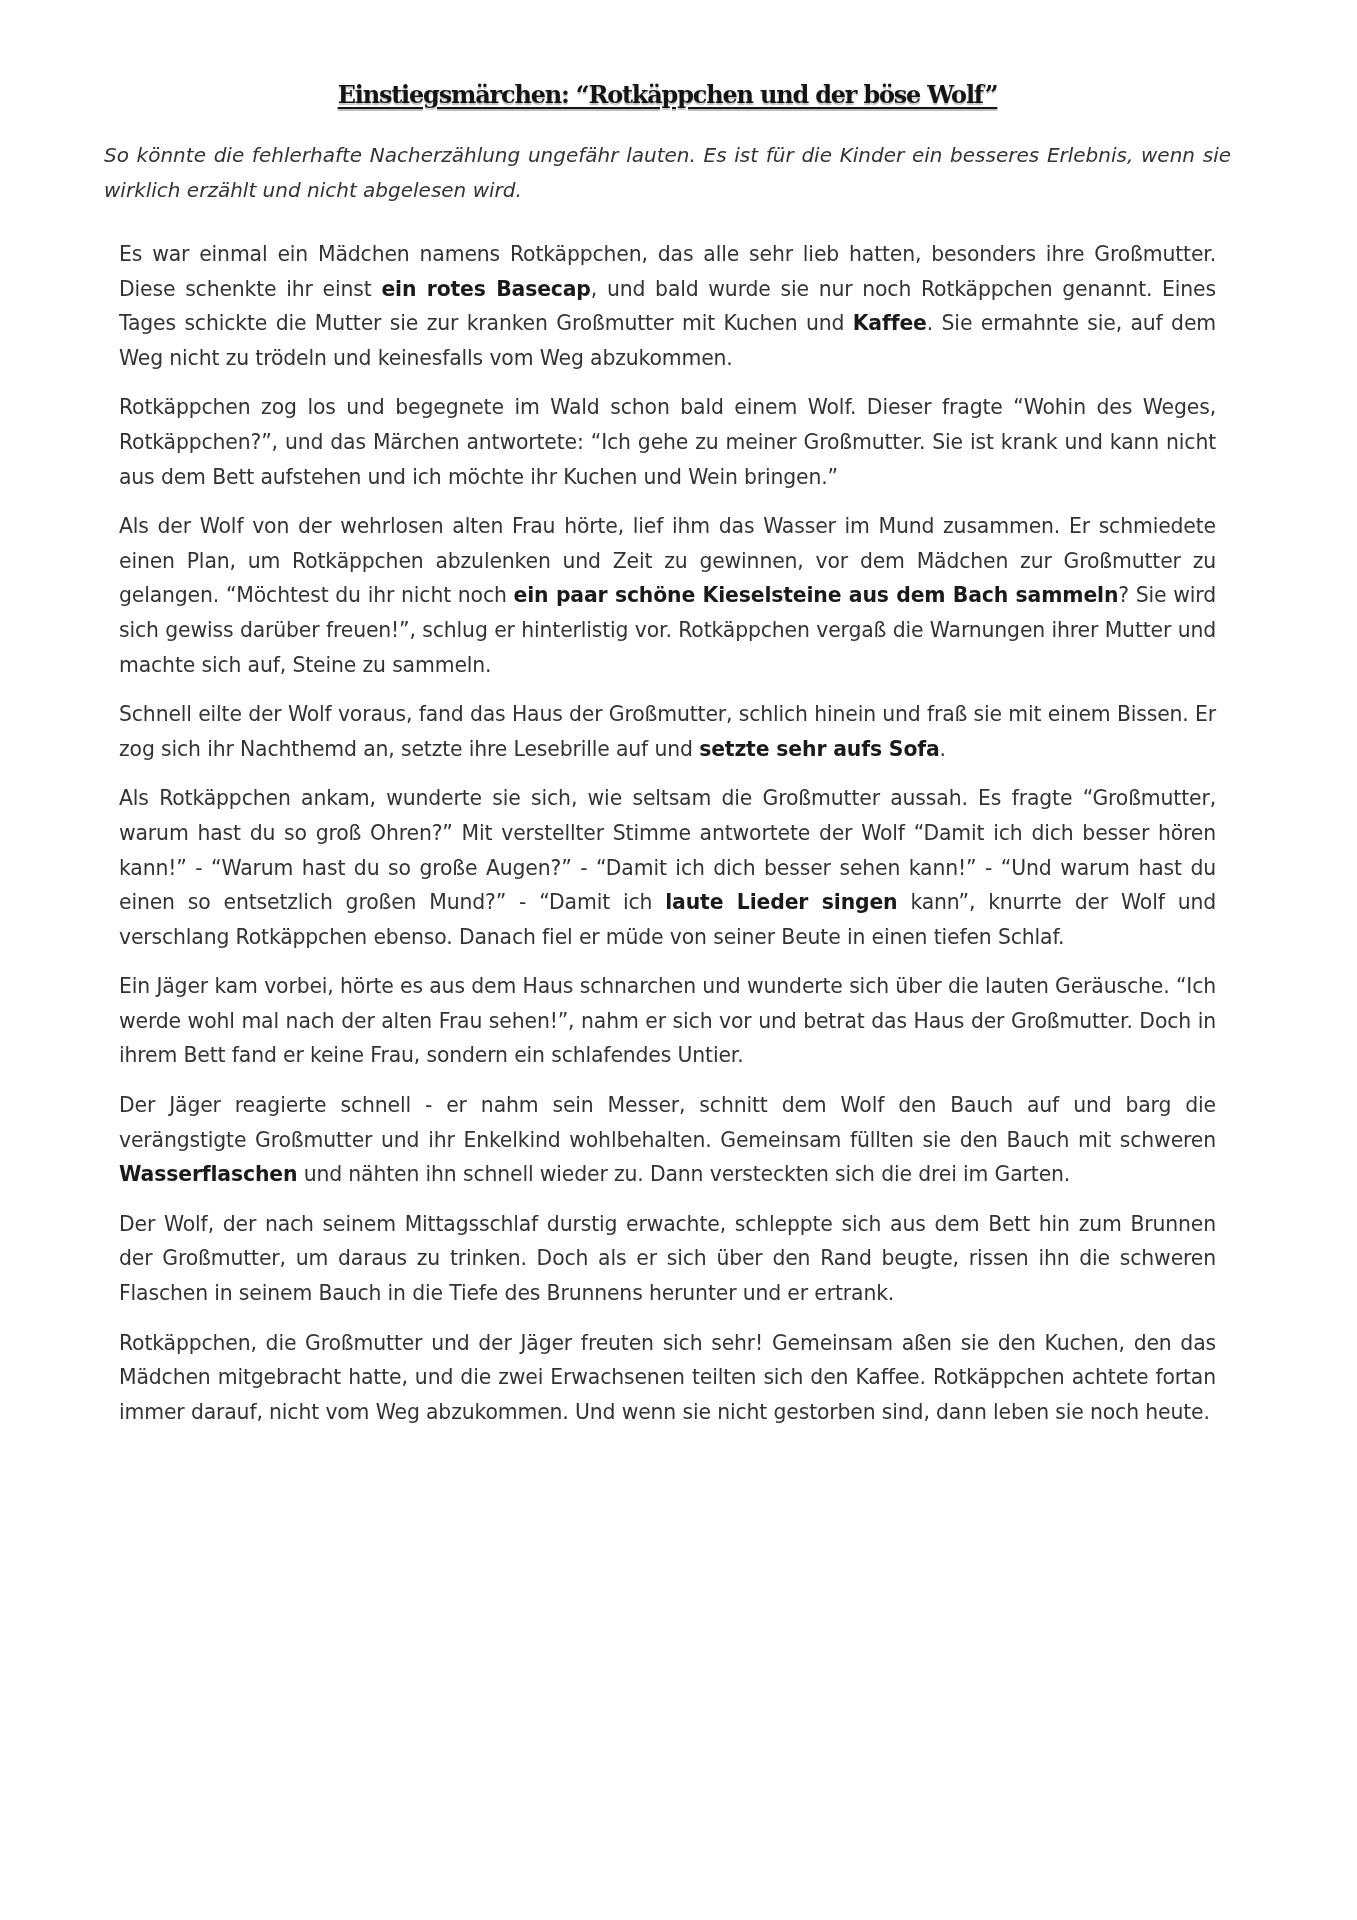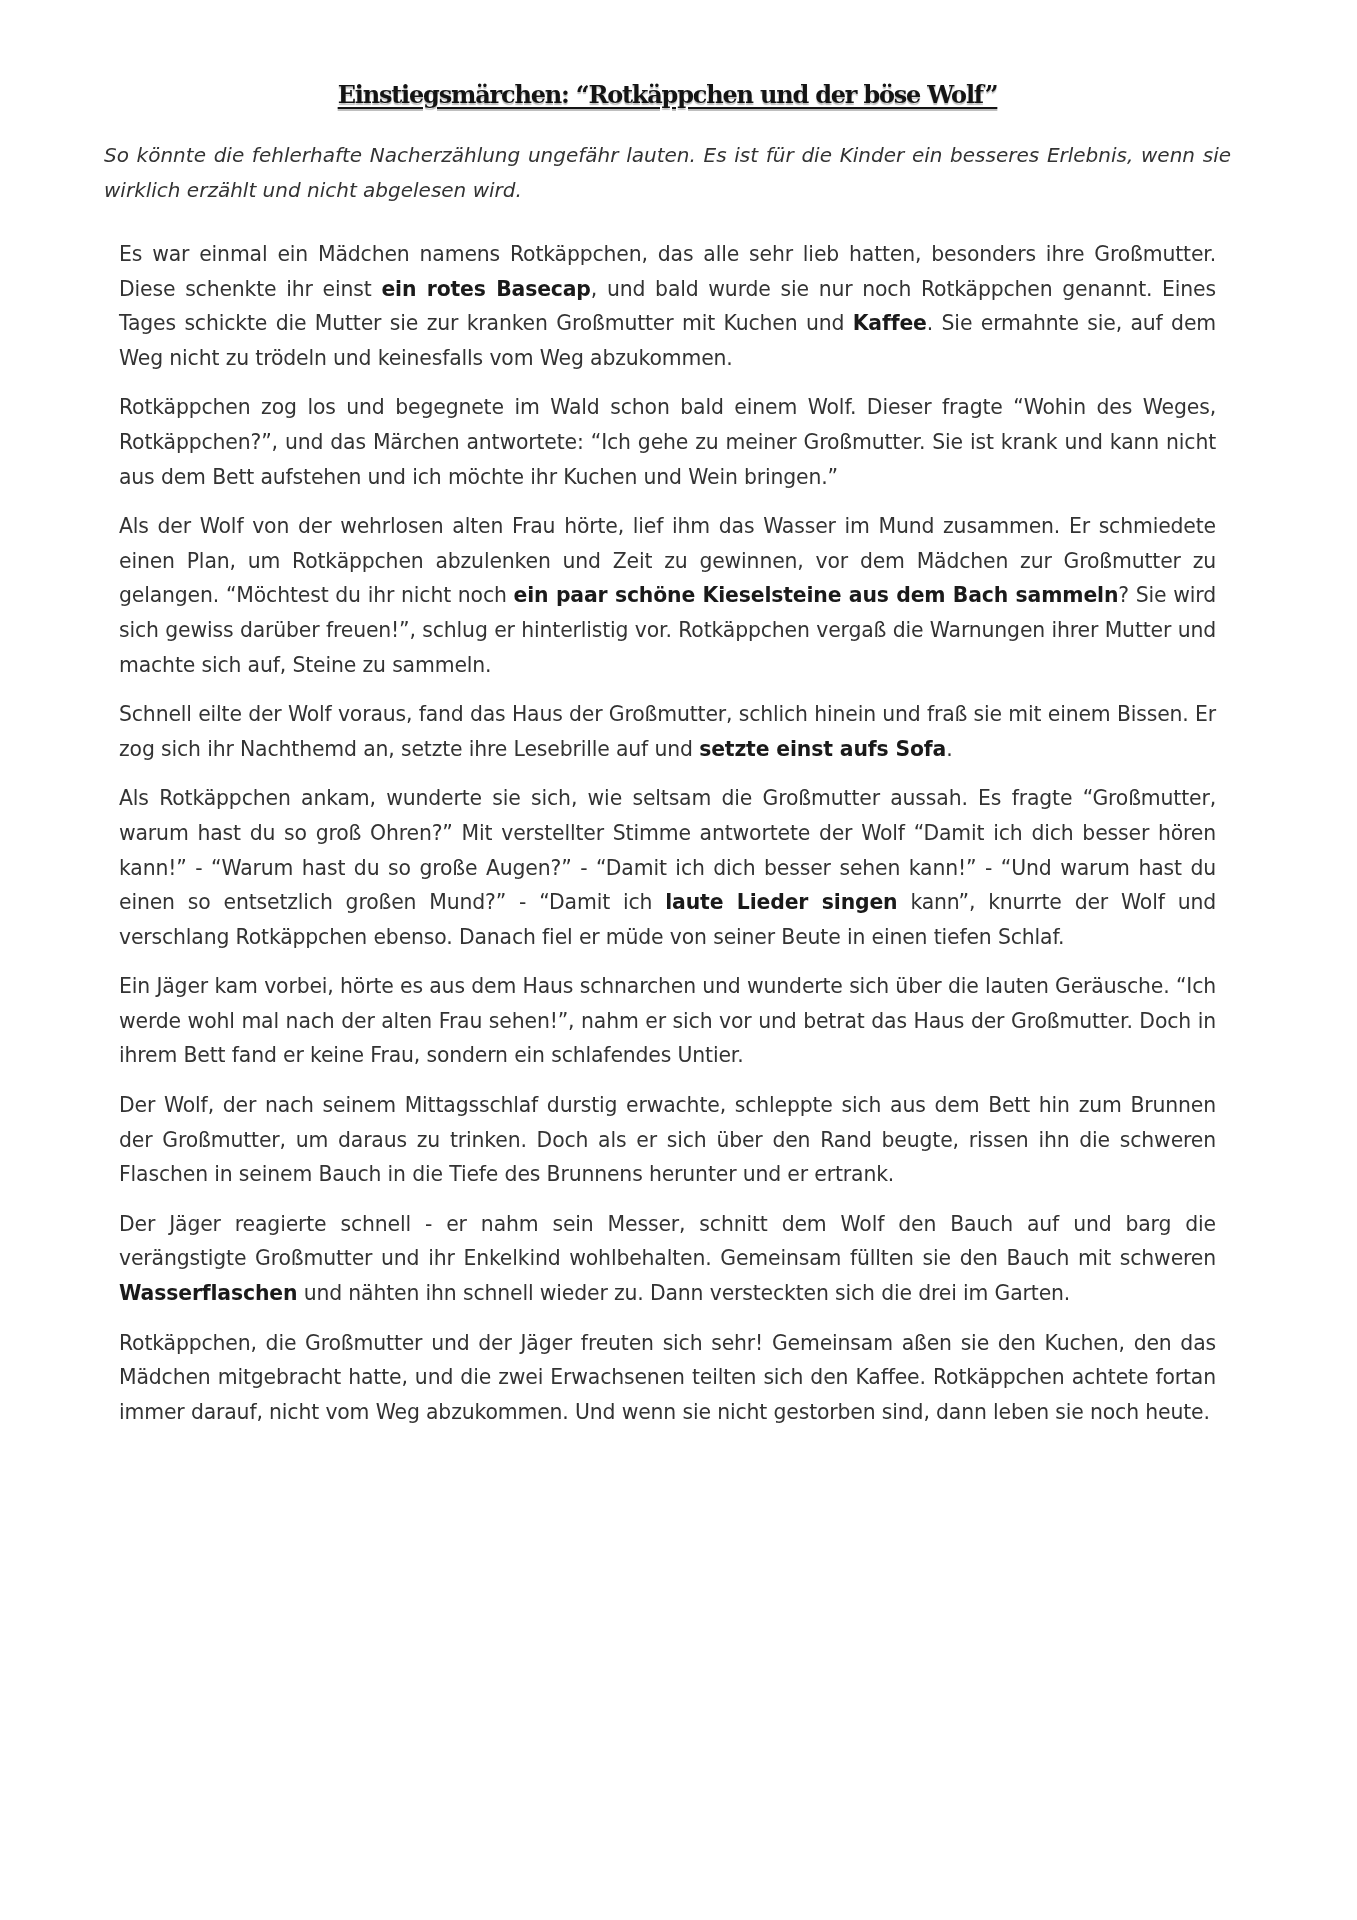--- a/index.html
+++ b/index.html
@@ -60,20 +60,20 @@
 </head>
 <body>
 
 <div class="page">
   <h1 class="title">Einstiegsmärchen: “Rotkäppchen und der böse Wolf”</h1>
   <p class="intro">So könnte die fehlerhafte Nacherzählung ungefähr lauten. Es ist für die Kinder ein besseres Erlebnis, wenn sie wirklich erzählt und nicht abgelesen wird.</p>
   <div class="story" id="story">
       <p><span>Es war einmal ein Mädchen namens Rotkäppchen, das alle sehr lieb hatten, besonders ihre Großmutter. Diese schenkte ihr einst </span><b>ein rotes Basecap</b><span>, und bald wurde sie nur noch Rotkäppchen genannt. Eines Tages schickte die Mutter sie zur kranken Großmutter mit Kuchen und </span><b>Kaffee</b><span>. Sie ermahnte sie, auf dem Weg nicht zu trödeln und keinesfalls vom Weg abzukommen.</span></p>
       <p><span>Rotkäppchen zog los und begegnete im Wald schon bald einem Wolf. Dieser fragte “Wohin des Weges, Rotkäppchen?”, und das Märchen antwortete: “Ich gehe zu meiner Großmutter. Sie ist krank und kann nicht aus dem Bett aufstehen und ich möchte ihr Kuchen und Wein bringen.”</span></p>
       <p><span>Als der Wolf von der wehrlosen alten Frau hörte, lief ihm das Wasser im Mund zusammen. Er schmiedete einen Plan, um Rotkäppchen abzulenken und Zeit zu gewinnen, vor dem Mädchen zur Großmutter zu gelangen. “Möchtest du ihr nicht noch </span><b>ein paar schöne Kieselsteine aus dem Bach sammeln</b><span>? Sie wird sich gewiss darüber freuen!”, schlug er hinterlistig vor. Rotkäppchen vergaß die Warnungen ihrer Mutter und machte sich auf, Steine zu sammeln.</span></p>
-      <p><span>Schnell eilte der Wolf voraus, fand das Haus der Großmutter, schlich hinein und fraß sie mit einem Bissen. Er zog sich ihr Nachthemd an, setzte ihre Lesebrille auf und </span><b>setzte einst aufs Sofa</b><span>.</span></p>
+      <p><span>Schnell eilte der Wolf voraus, fand das Haus der Großmutter, schlich hinein und fraß sie mit einem Bissen. Er zog sich ihr Nachthemd an, setzte ihre Lesebrille auf und </span><b>setzte sehr aufs Sofa</b><span>.</span></p>
       <p><span>Als Rotkäppchen ankam, wunderte sie sich, wie seltsam die Großmutter aussah. Es fragte “Großmutter, warum hast du so groß Ohren?” Mit verstellter Stimme antwortete der Wolf “Damit ich dich besser hören kann!” - “Warum hast du so große Augen?” - “Damit ich dich besser sehen kann!” - “Und warum hast du einen so entsetzlich großen Mund?” - “Damit ich </span><b>laute Lieder singen</b><span> kann”, knurrte der Wolf und verschlang Rotkäppchen ebenso. Danach fiel er müde von seiner Beute in einen tiefen Schlaf.</span></p>
       <p><span>Ein Jäger kam vorbei, hörte es aus dem Haus schnarchen und wunderte sich über die lauten Geräusche. “Ich werde wohl mal nach der alten Frau sehen!”, nahm er sich vor und betrat das Haus der Großmutter. Doch in ihrem Bett fand er keine Frau, sondern ein schlafendes Untier.</span></p>
+      <p><span>Der Jäger reagierte schnell - er nahm sein Messer, schnitt dem Wolf den Bauch auf und barg die verängstigte Großmutter und ihr Enkelkind wohlbehalten. Gemeinsam füllten sie den Bauch mit schweren </span><b>Wasserflaschen</b><span> und nähten ihn schnell wieder zu. Dann versteckten sich die drei im Garten.</span></p>
       <p><span>Der Wolf, der nach seinem Mittagsschlaf durstig erwachte, schleppte sich aus dem Bett hin zum Brunnen der Großmutter, um daraus zu trinken. Doch als er sich über den Rand beugte, rissen ihn die schweren Flaschen in seinem Bauch in die Tiefe des Brunnens herunter und er ertrank.</span></p>
-      <p><span>Der Jäger reagierte schnell - er nahm sein Messer, schnitt dem Wolf den Bauch auf und barg die verängstigte Großmutter und ihr Enkelkind wohlbehalten. Gemeinsam füllten sie den Bauch mit schweren </span><b>Wasserflaschen</b><span> und nähten ihn schnell wieder zu. Dann versteckten sich die drei im Garten.</span></p>
       <p><span>Rotkäppchen, die Großmutter und der Jäger freuten sich sehr! Gemeinsam aßen sie den Kuchen, den das Mädchen mitgebracht hatte, und die zwei Erwachsenen teilten sich den Kaffee. Rotkäppchen achtete fortan immer darauf, nicht vom Weg abzukommen. Und wenn sie nicht gestorben sind, dann leben sie noch heute.</span></p>
     </div>
 </div>
 
 </body></html>

